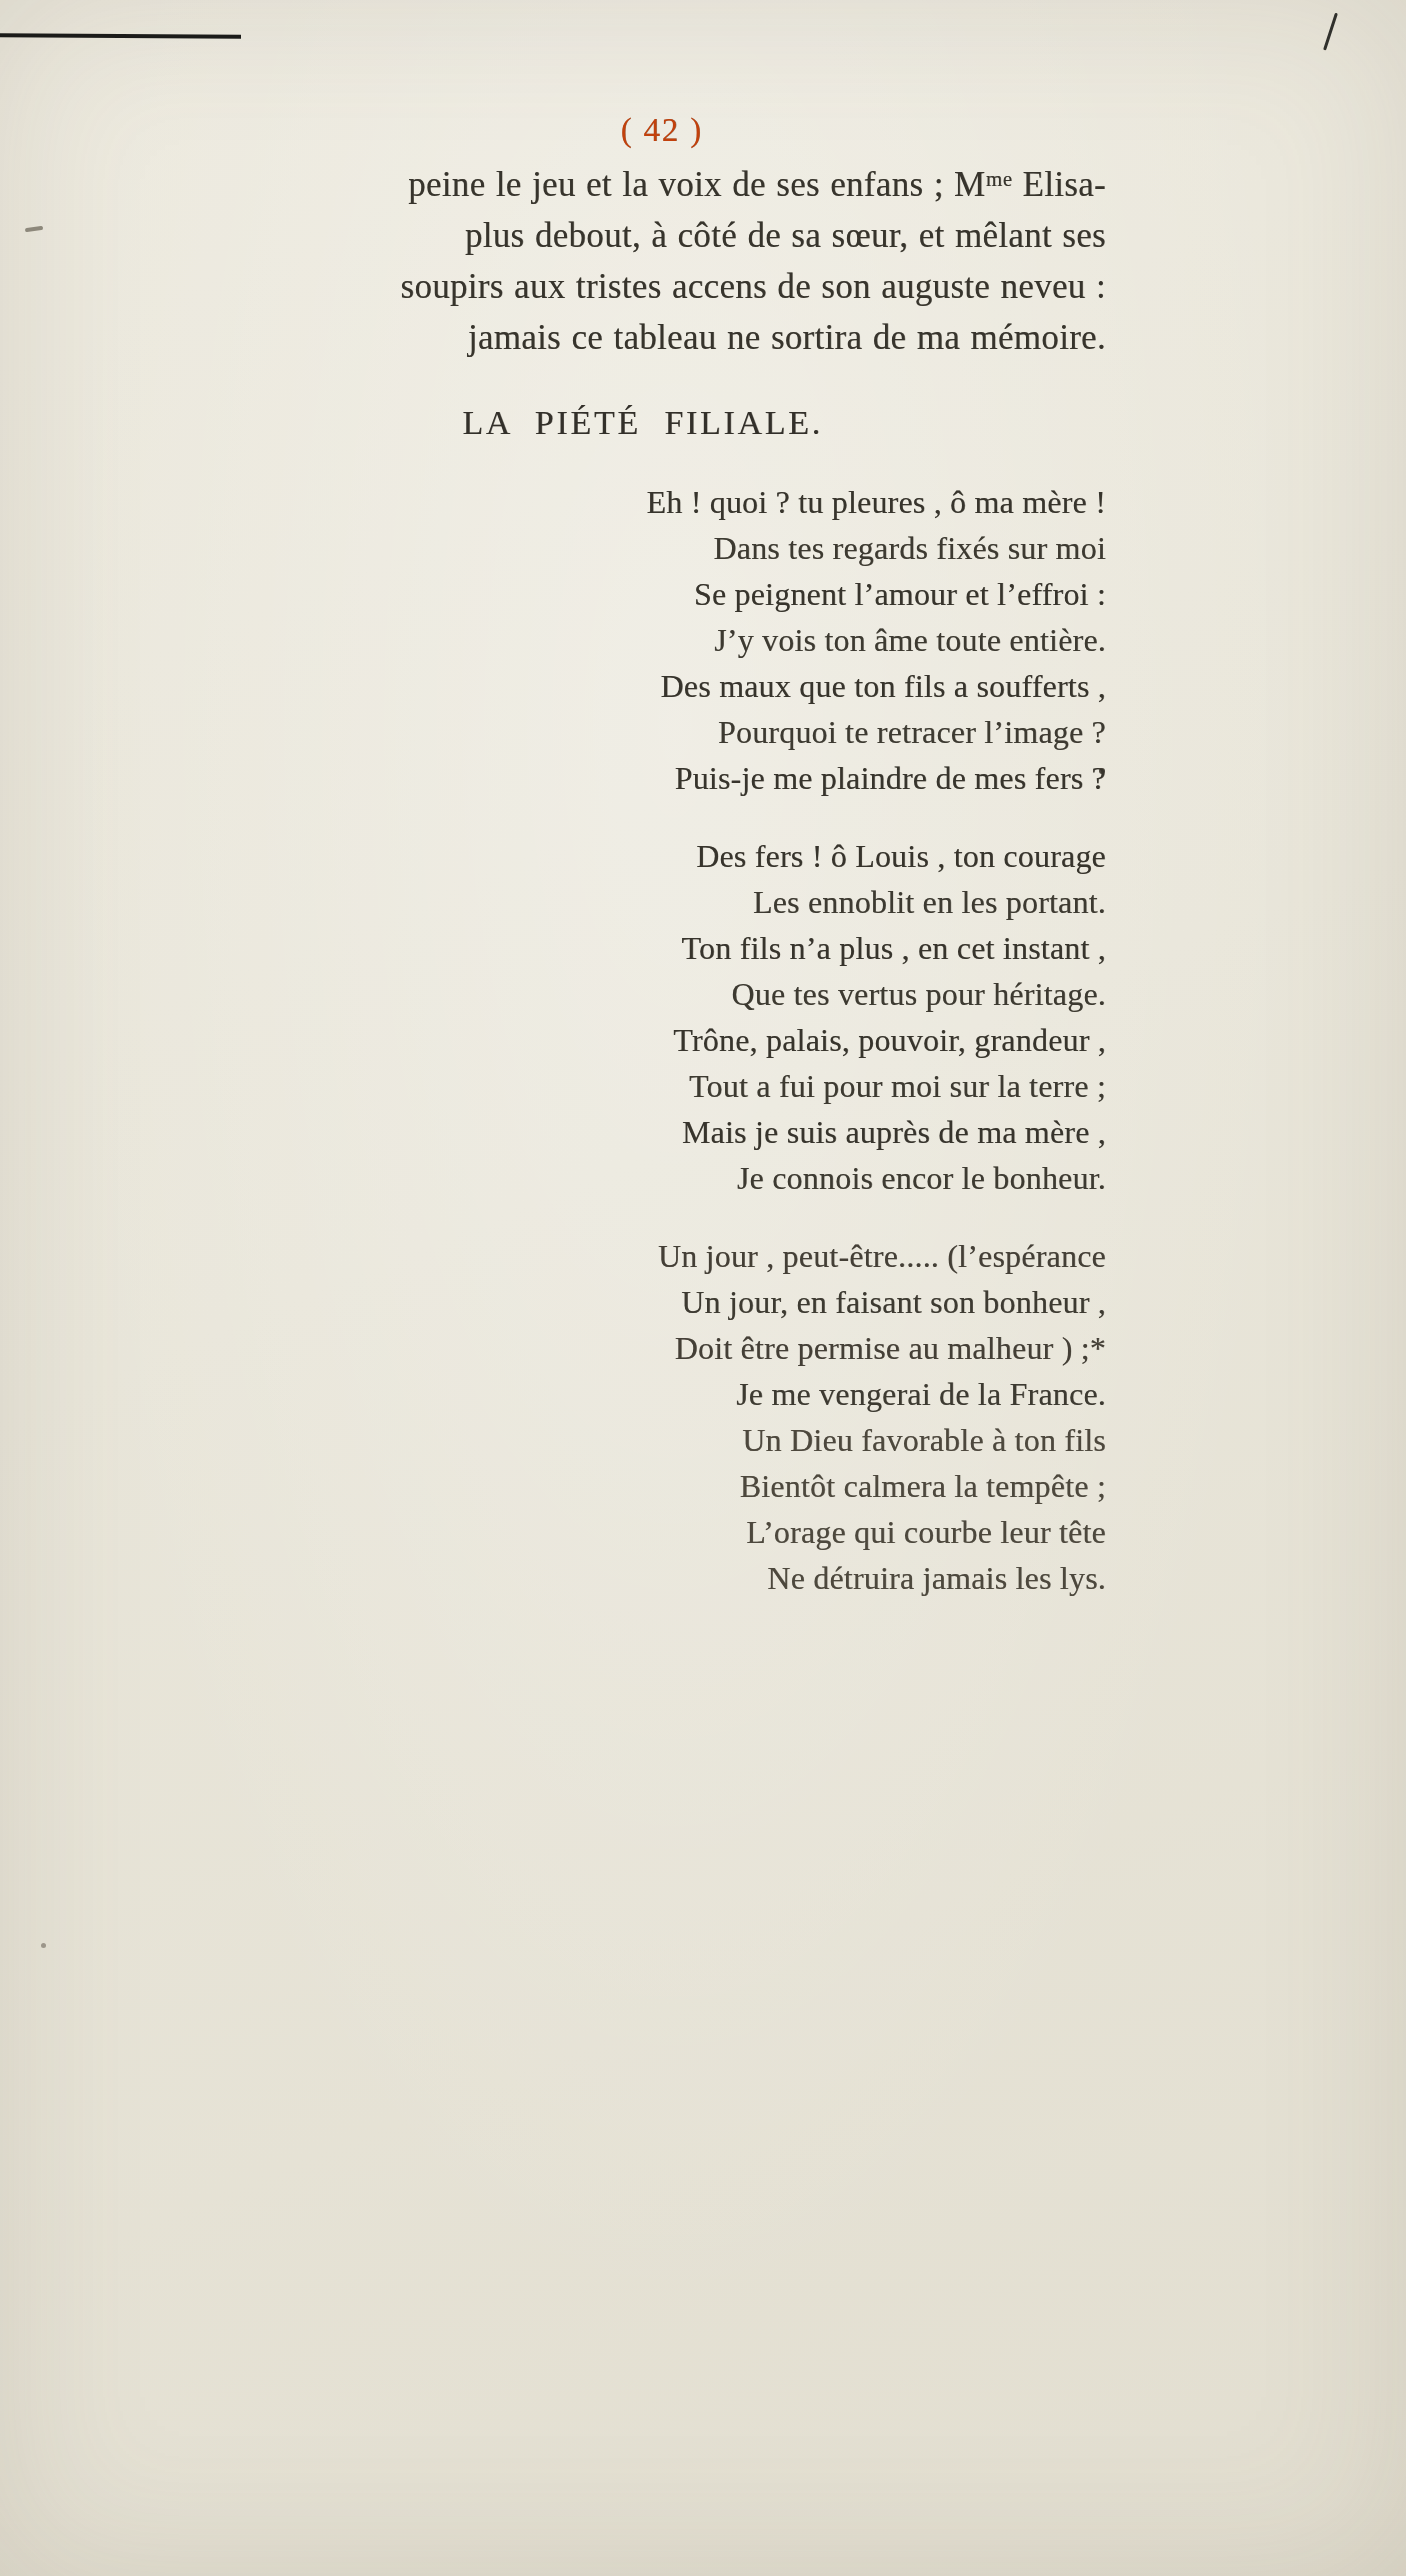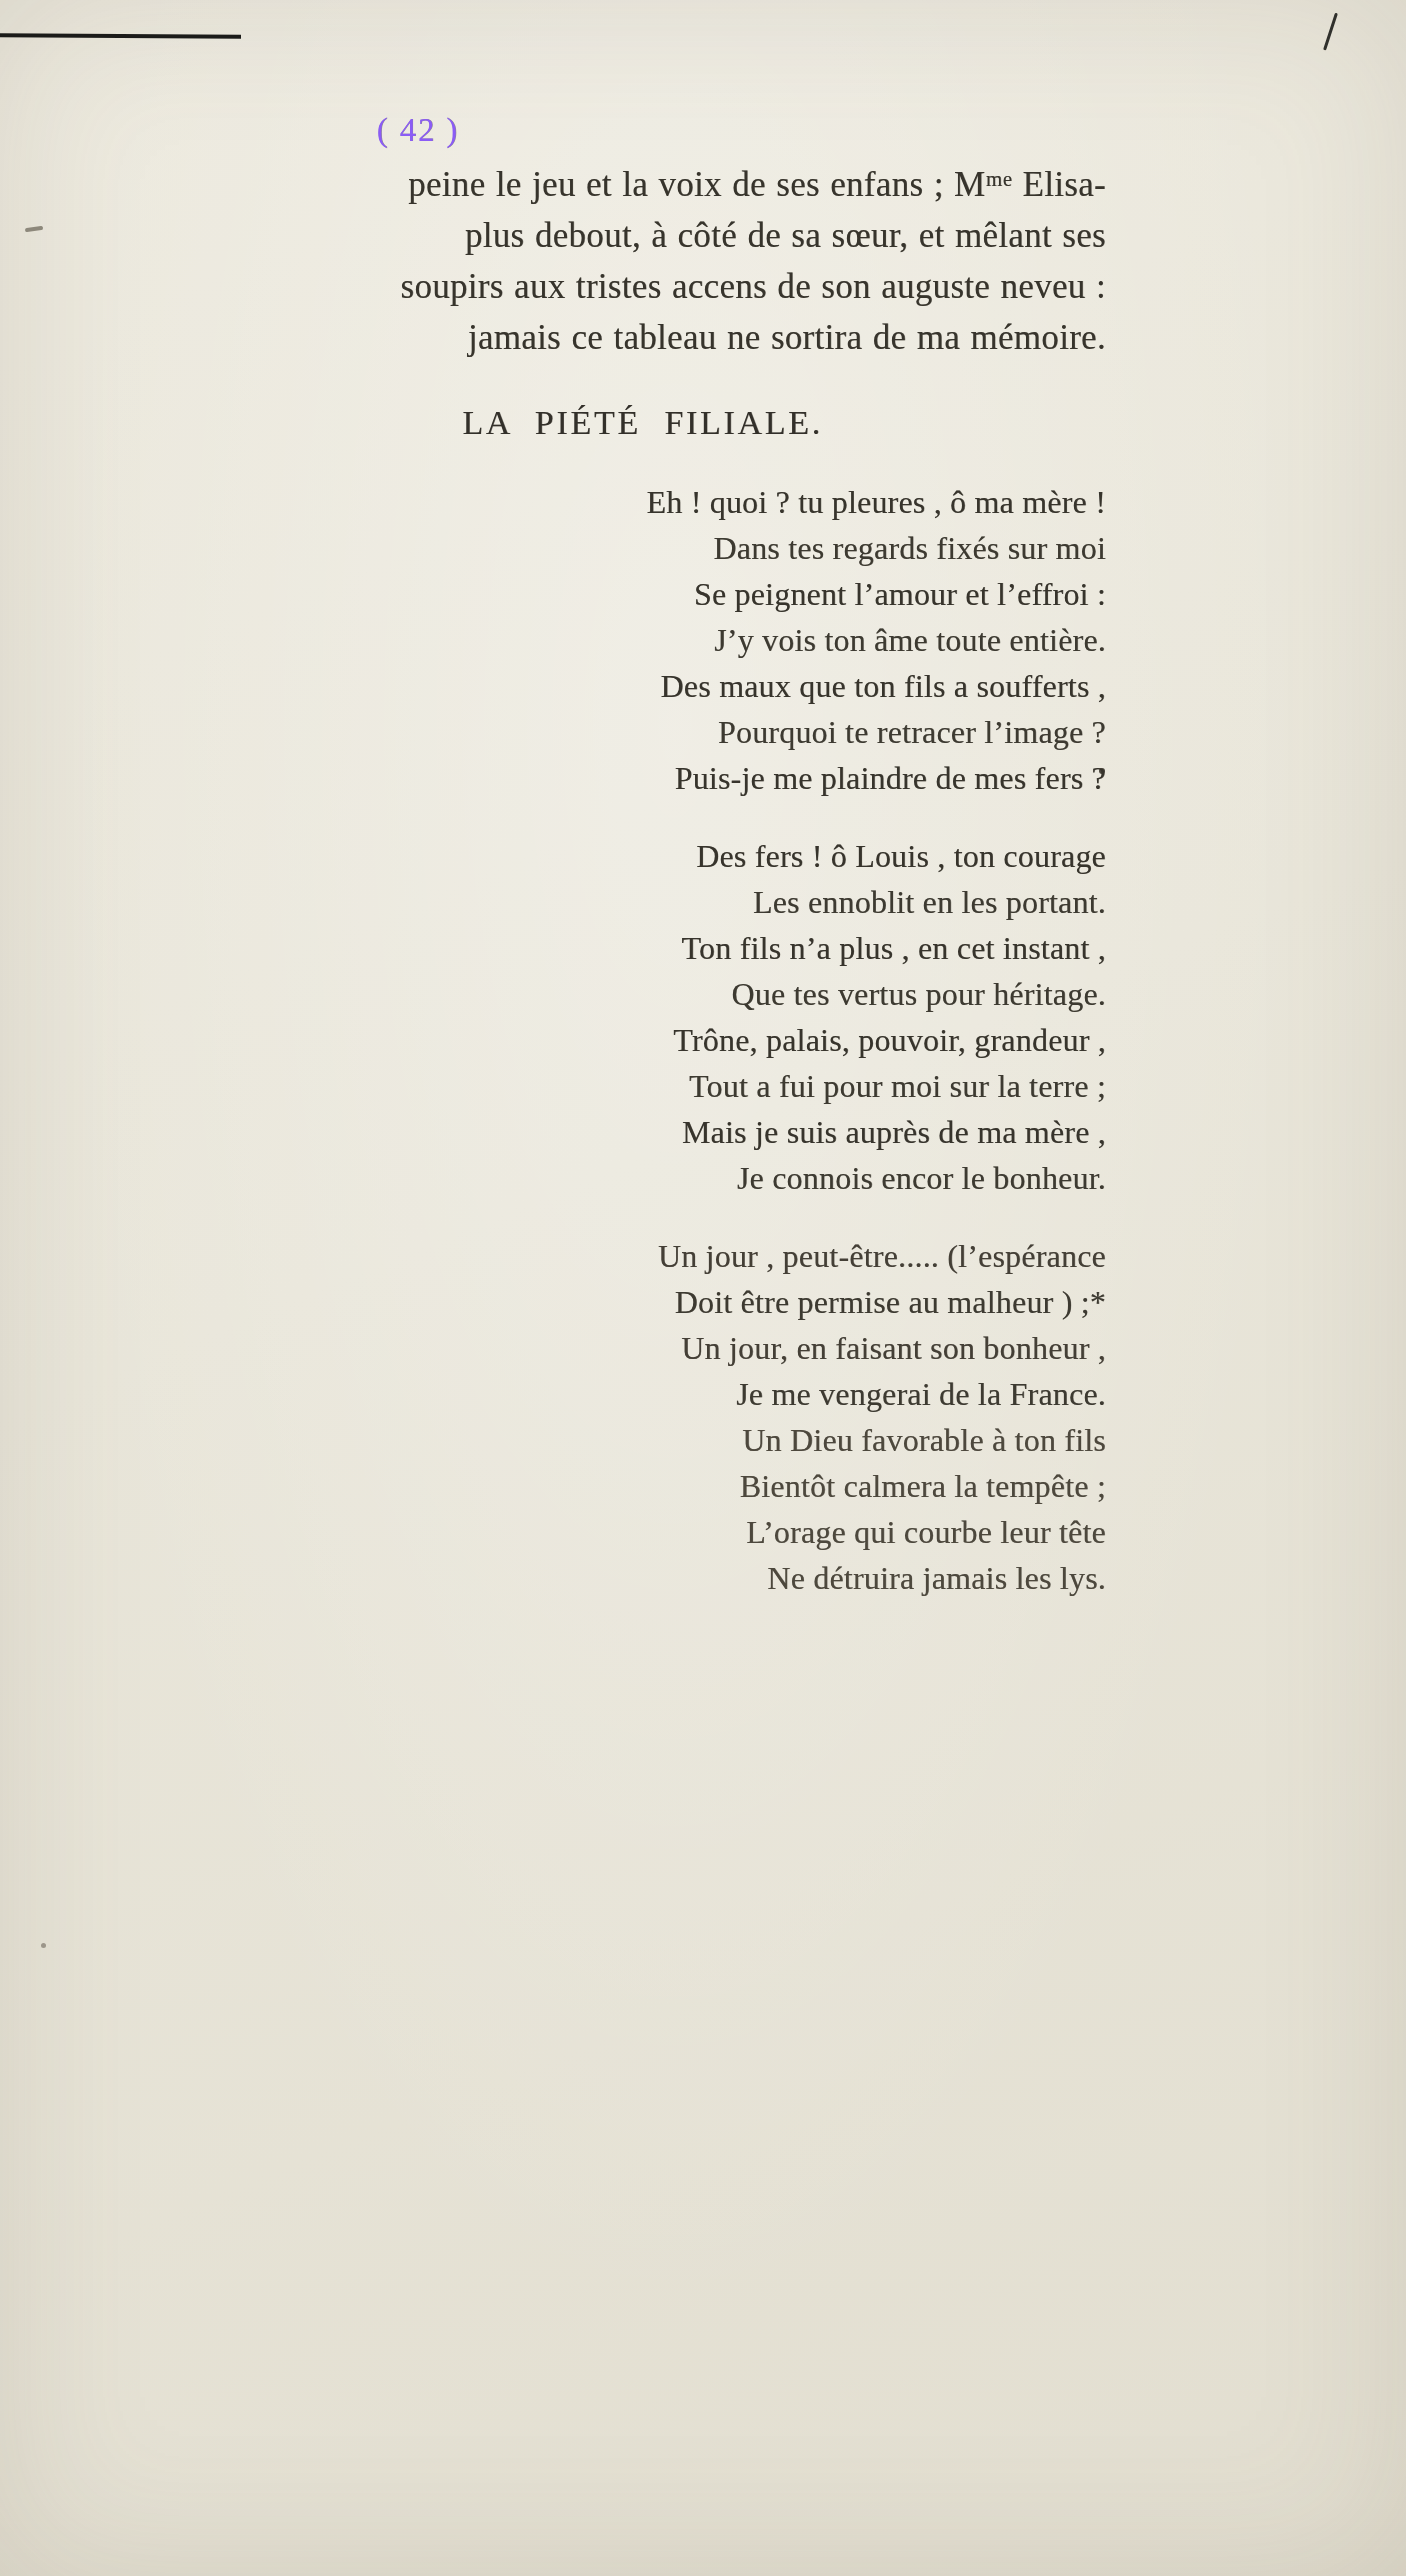--- a/index.html
+++ b/index.html
@@ -24,25 +24,25 @@
   .content {
     position: absolute;
     left: 133px;
     top: 111px;
     width: 973px;
     color: #37342c;
     text-shadow: 0.4px 0.4px 0.6px rgba(55, 52, 44, 0.5);
   }
   .page-number {
     width: 570px;
-    text-align: center;
+    text-align: right;
     font-size: 33px;
     line-height: 39px;
     letter-spacing: 1.8px;
-    color: #8b5cf6;
+    color: #c2410c;
   }
   .prose {
     margin-top: 8.8px;
     font-size: 35px;
     line-height: 51px;
     letter-spacing: 0.3px;
     word-spacing: 1.3px;
     white-space: nowrap;
     text-align: right;
   }
@@ -144,22 +144,22 @@
         <div class="poem-line">Ton fils n’a plus , en cet instant ,</div>
         <div class="poem-line">Que tes vertus pour héritage.</div>
         <div class="poem-line">Trône, palais, pouvoir, grandeur ,</div>
         <div class="poem-line">Tout a fui pour moi sur la terre ;</div>
         <div class="poem-line">Mais je suis auprès de ma mère ,</div>
         <div class="poem-line">Je connois encor le bonheur.</div>
       </div>
 
     <div class="stanza stanza-3">
         <div class="poem-line">Un jour , peut-être..... (l’espérance</div>
+        <div class="poem-line">Un jour, en faisant son bonheur ,</div>
         <div class="poem-line">Doit être permise au malheur ) ;*</div>
-        <div class="poem-line">Un jour, en faisant son bonheur ,</div>
         <div class="poem-line">Je me vengerai de la France.</div>
         <div class="poem-line">Un Dieu favorable à ton fils</div>
         <div class="poem-line">Bientôt calmera la tempête ;</div>
         <div class="poem-line">L’orage qui courbe leur tête</div>
         <div class="poem-line">Ne détruira jamais les lys.</div>
       </div>
 
   </div>
 </div>
 

